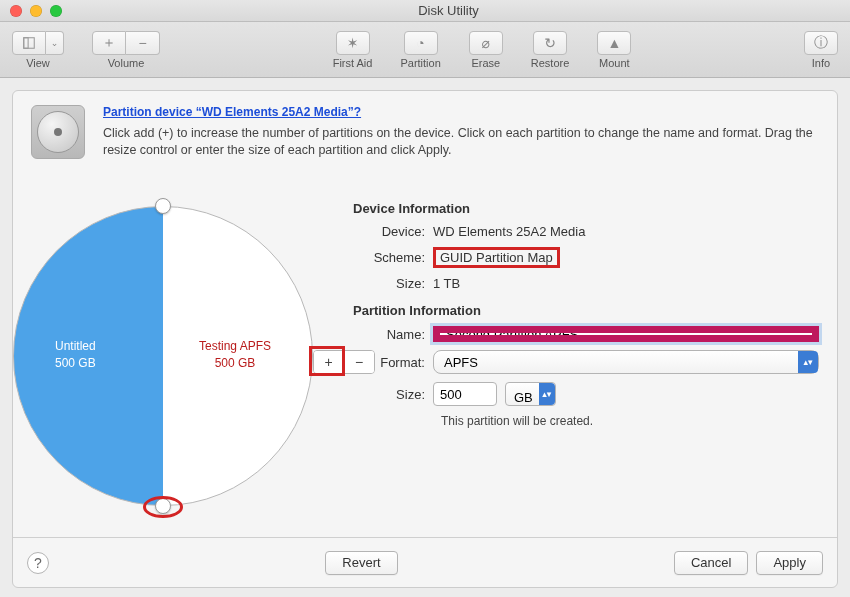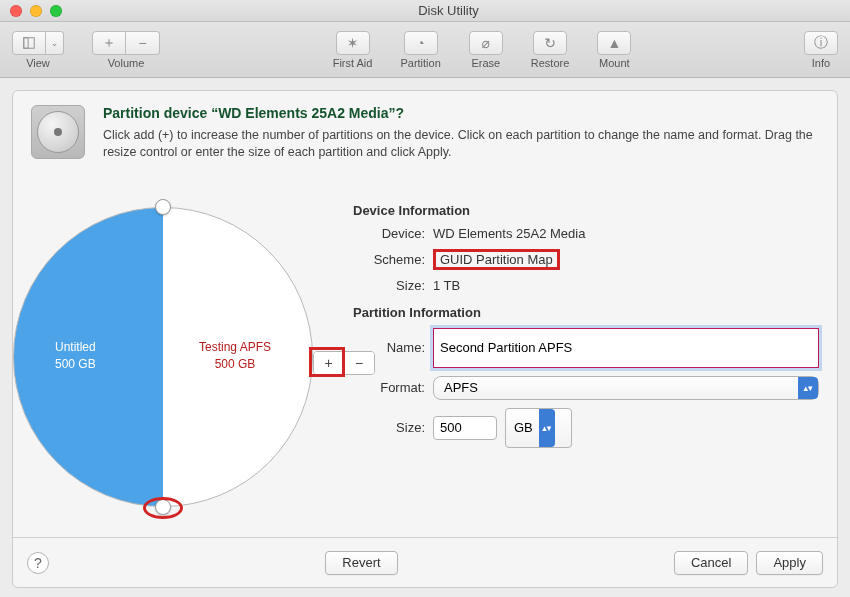--- a/index.html
+++ b/index.html
@@ -81,21 +81,21 @@
       background: radial-gradient(circle at 35% 30%, #f5f5f5, #c4c4c4);
       border:1px solid #999;
     }
     .disk-icon::after{
       content:"";
       position:absolute;
       width:8px;height:8px;border-radius:50%;
       background:#777;
     }
     .header-text { flex: 1; }
-    .header-text h2 { font-size: 14px; font-weight: 700; margin-bottom: 6px; color:#14532d;}
+    .header-text h2 { font-size: 12px; font-weight: 700; margin-bottom: 6px; color:#1d4ed8;text-decoration:underline;}
     .header-text p { font-size: 12.5px; color: #444; line-height: 1.35; }
     .content {
       flex: 1;
       display: flex;
       padding: 4px 18px 0 0;
     }
     
     .pie-area {
       width: 340px;
       flex: 0 0 340px;
@@ -142,46 +142,46 @@
     }
     
     .form-area { flex: 1; padding-top: 28px; }
     .sec-title { font-weight: 700; font-size: 13px; color: #333; margin-bottom: 8px; }
     .row { display: flex; align-items: center; margin-bottom: 8px; }
     .row .lbl { width: 80px; text-align: right; padding-right: 8px; color: #333; font-size: 13px; }
     .row .val { color: #333; font-size: 13px; }
     .red-box { border: 3px solid #d22424; padding: 0 4px; display: inline-block; }
     .form-area .sec2 { margin-top: 12px; }
     .name-input {
-      flex: 1; height: 40px;
-      border: 1px solid #be185d;
+      flex: 1; height: 16px;
+      border: 7px solid #be185d;
       box-shadow: 0 0 0 3px rgba(100,160,230,.35);
       padding: 0 6px; font-size: 13px;
       background: #fff;
       outline: none;
     }
     .select {
       flex: 1; height: 24px;
       background: linear-gradient(#ffffff,#f2f2f2);
       border: 1px solid #b4b4b4;
       border-radius: 8px;
       display: flex; align-items: center; justify-content: space-between;
       padding: 0 0 0 10px; font-size: 13px;
     }
     .select .arrs { width: 20px; height: 100%; background: #3b7cd4; border-radius: 0 4px 4px 0; display:flex;align-items:center;justify-content:center; color:#fff; font-size:9px;}
     .size-input {
       width: 64px; height: 24px; border: 1px solid #b4b4b4; border-radius: 4px; padding: 0 6px; font-size: 13px; background:#fff;
     }
     .unit-select {
-      height: 40px;
+      height: 24px;
       background: linear-gradient(#ffffff,#f2f2f2);
       border: 1px solid #b4b4b4;
       border-radius: 4px;
-      display: inline-flex; align-items: center;
-      padding: 0 16px 0 8px; font-size: 13px; margin-left: 8px;
+      display: inline-flex; align-items: flex-end;
+      padding: 0 0 0 8px; font-size: 13px; margin-left: 8px;
     }
     .unit-select .arrs { width: 16px; height: 100%; background: #3b7cd4; border-radius: 0 4px 4px 0; display:flex;align-items:center;justify-content:center; color:#fff; font-size:9px; margin-left:6px;}
     .note { font-size: 12px; color: #444; margin-top: 6px; margin-left: 88px;}
     
     .bottom {
       border-top: 1px solid #cfcfcf;
       height: 50px;
       display: flex;
       align-items: center;
       padding: 0 14px;
@@ -341,20 +341,21 @@
         </div>
       </div>
       <div class="row">
         <div class="lbl">Size:</div>
         <input class="size-input" value="500" style="">
         <span class="unit-select">
           <span>GB</span>
           <span class="arrs">▴▾</span>
         </span>
       </div>
+      <div class="note">This partition will be created.</div>
     </div>
   </div>
 
   <div class="bottom">
     <div class="help">?</div>
     <button class="btn btn-center">Revert</button>
     <button class="btn">Cancel</button>
     <button class="btn">Apply</button>
   </div>
 </div>

